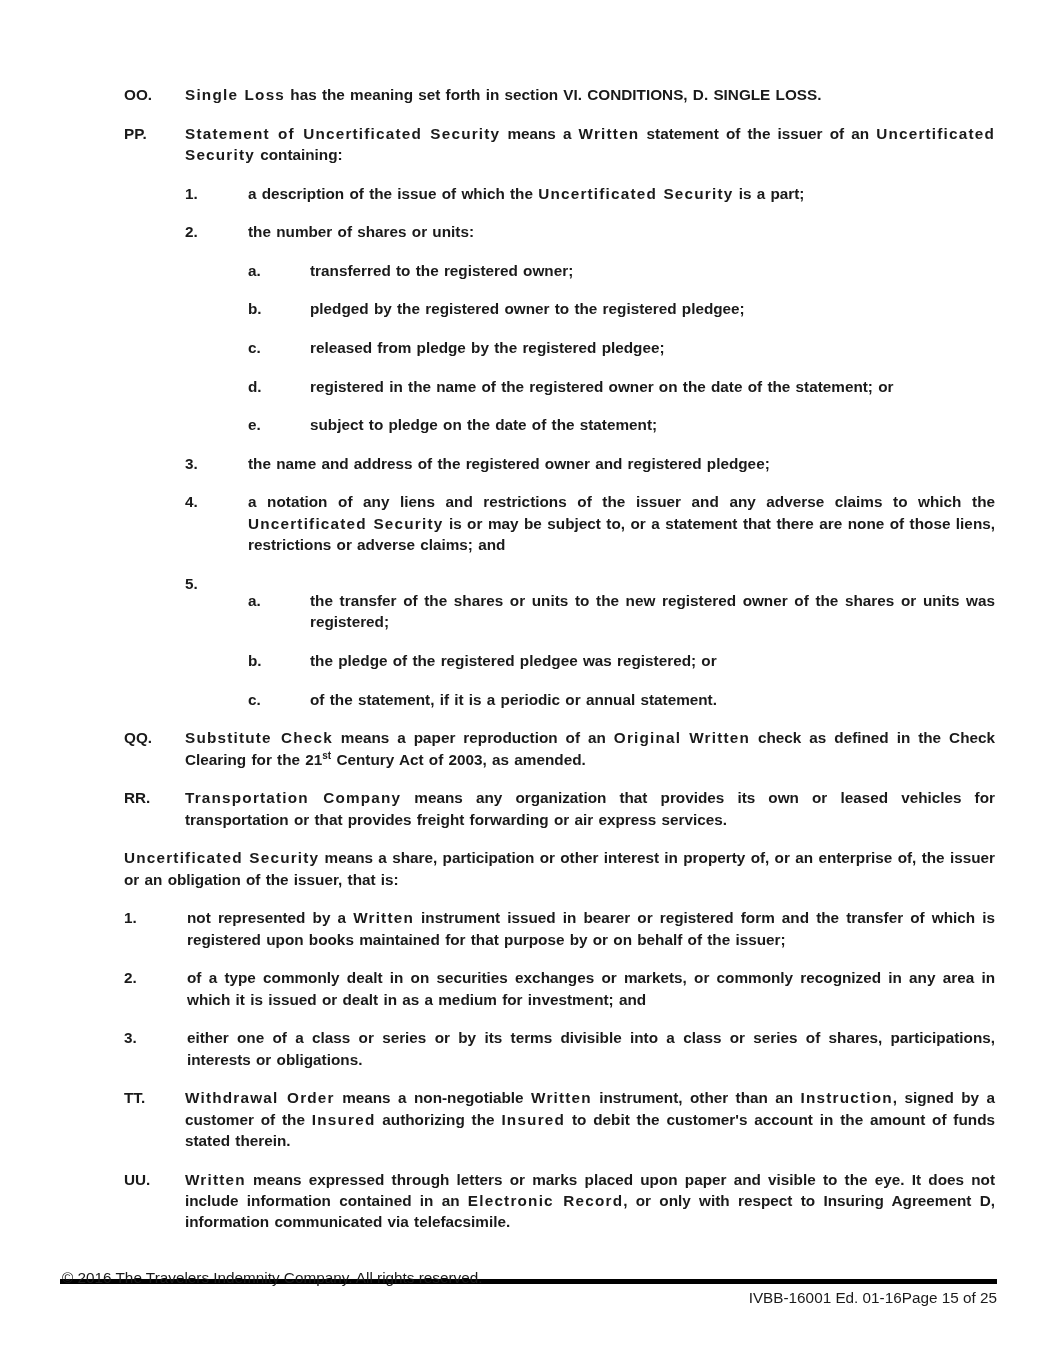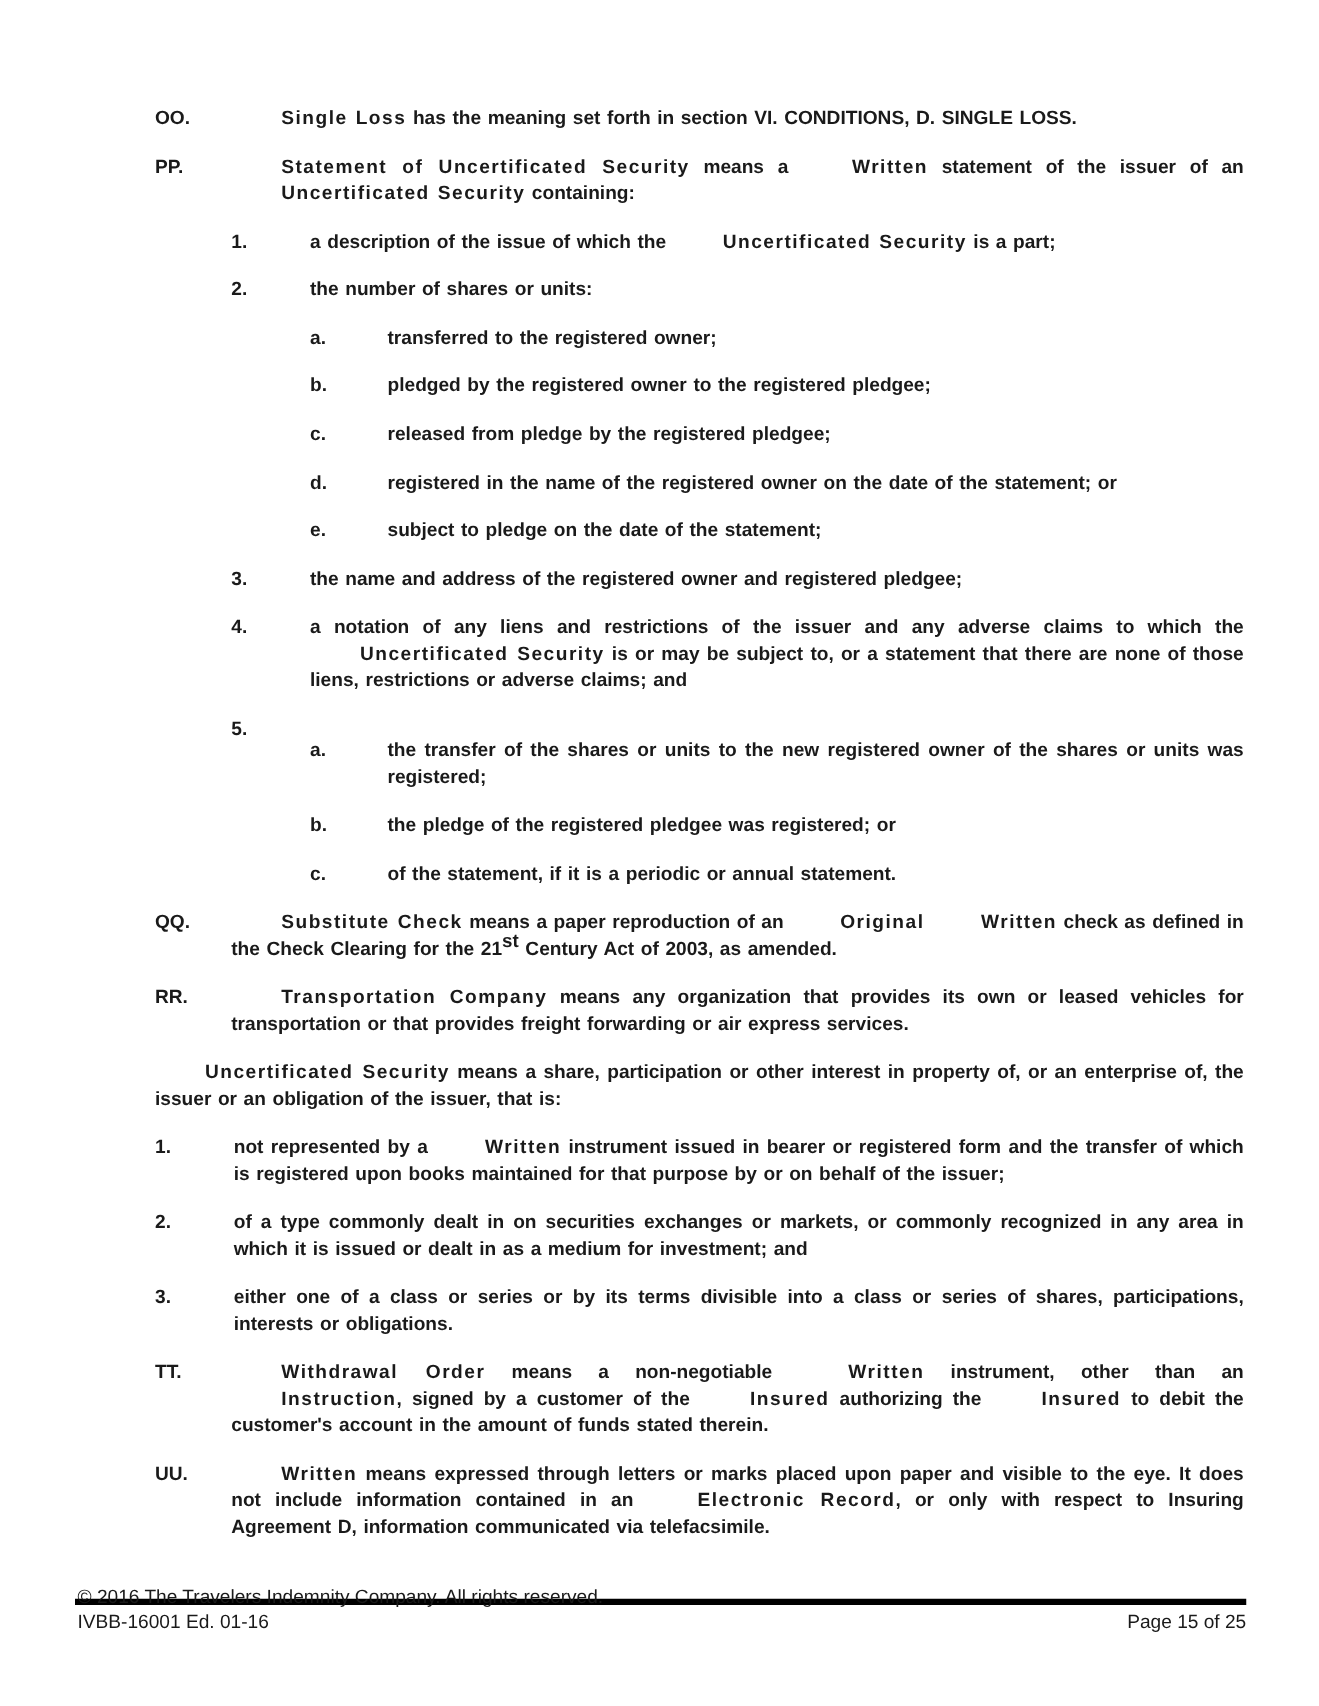--- a/index.html
+++ b/index.html
@@ -24,37 +24,37 @@
   .bodytxt {
     flex: 1;
     text-align: justify;
     line-height: 21.4px;
     word-spacing: 1px;
   }
   .sub1 { display: flex; margin-top: 17.2px; }
   .sub1 > .num { width: 63px; flex: none; line-height: 21.4px; }
   .sub2 { display: flex; margin-top: 17.2px; }
   .sub2 > .let { width: 62px; flex: none; line-height: 21.4px; }
-  .term { letter-spacing: 1.2px; margin-left: 40px; }
-  sup { font-size: 15px; vertical-align: super; line-height: 0; }
+  .term { letter-spacing: 1.2px; }
+  sup { font-size: 10px; vertical-align: super; line-height: 0; }
   .footer-bar {
     position: absolute;
     left: 60px;
     top: 1279px;
     width: 937px;
     height: 5px;
     background: #000000;
   }
   .footer-line1 {
     position: absolute;
     left: 62px;
     top: 1288px;
     width: 935px;
     display: flex;
-    justify-content: space-between;
+    justify-content: flex-end;
     line-height: 20px;
   }
   .footer-line2 {
     position: absolute;
     left: 62px;
     top: 1268px;
     width: 935px;
     line-height: 20px;
   }
 </style>

